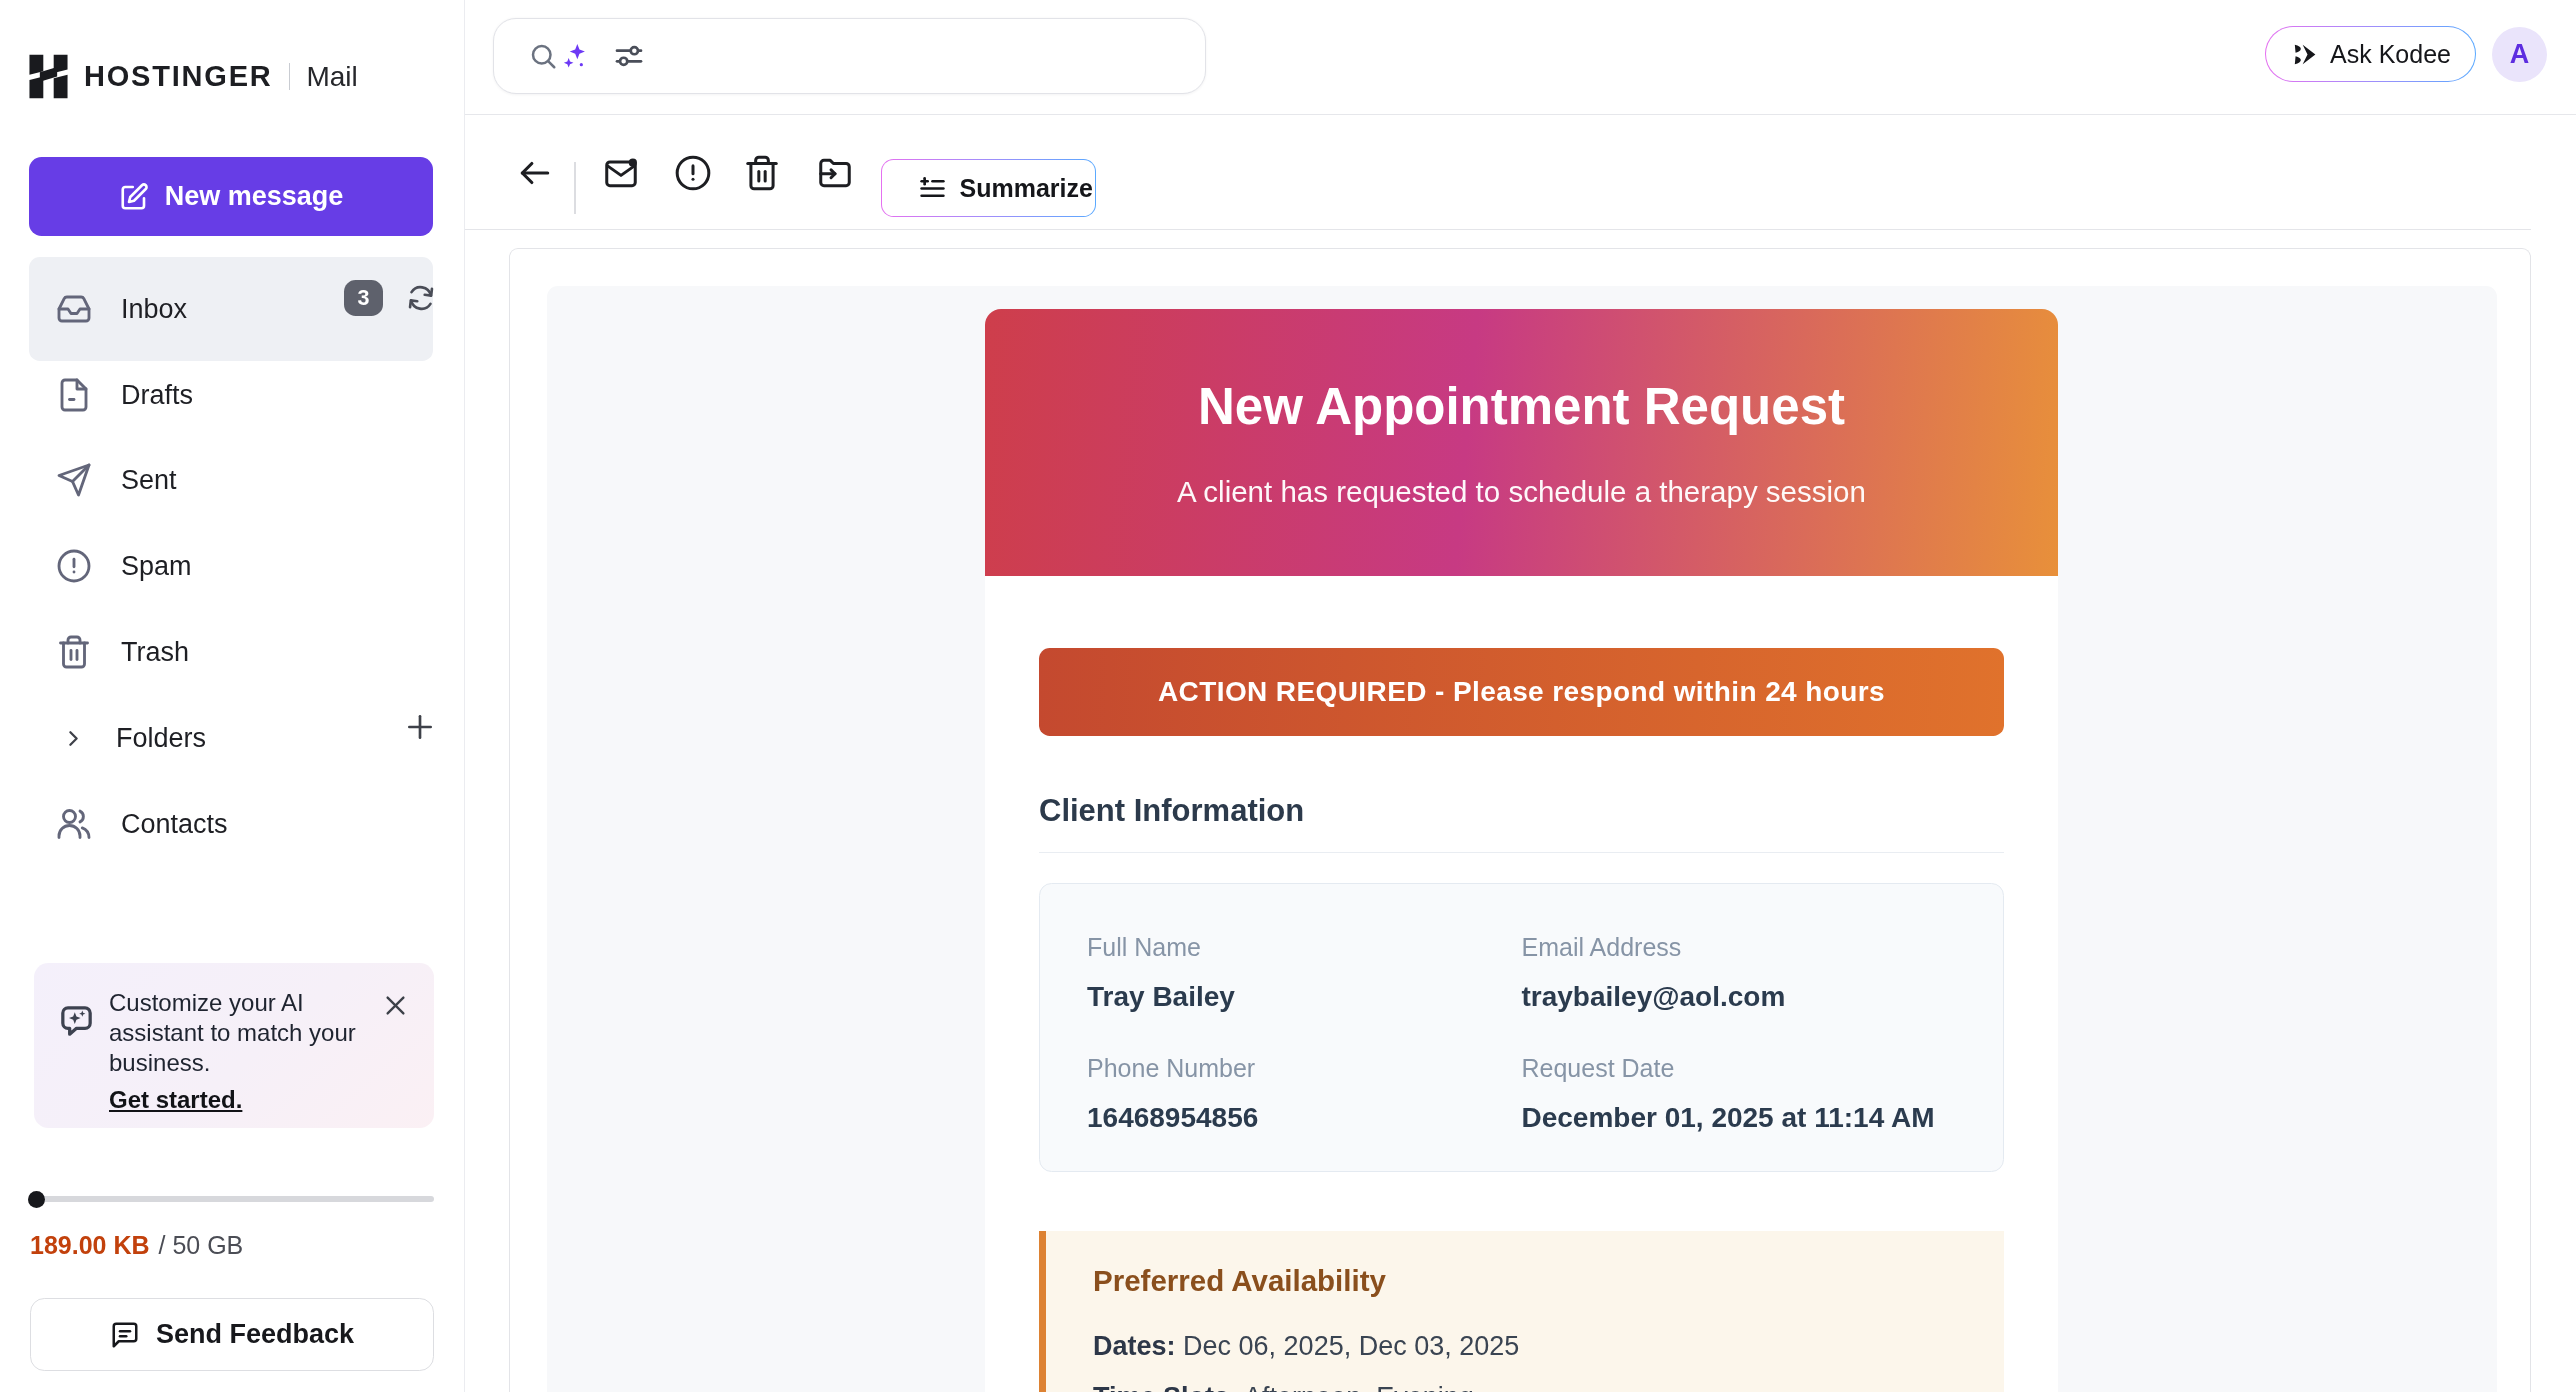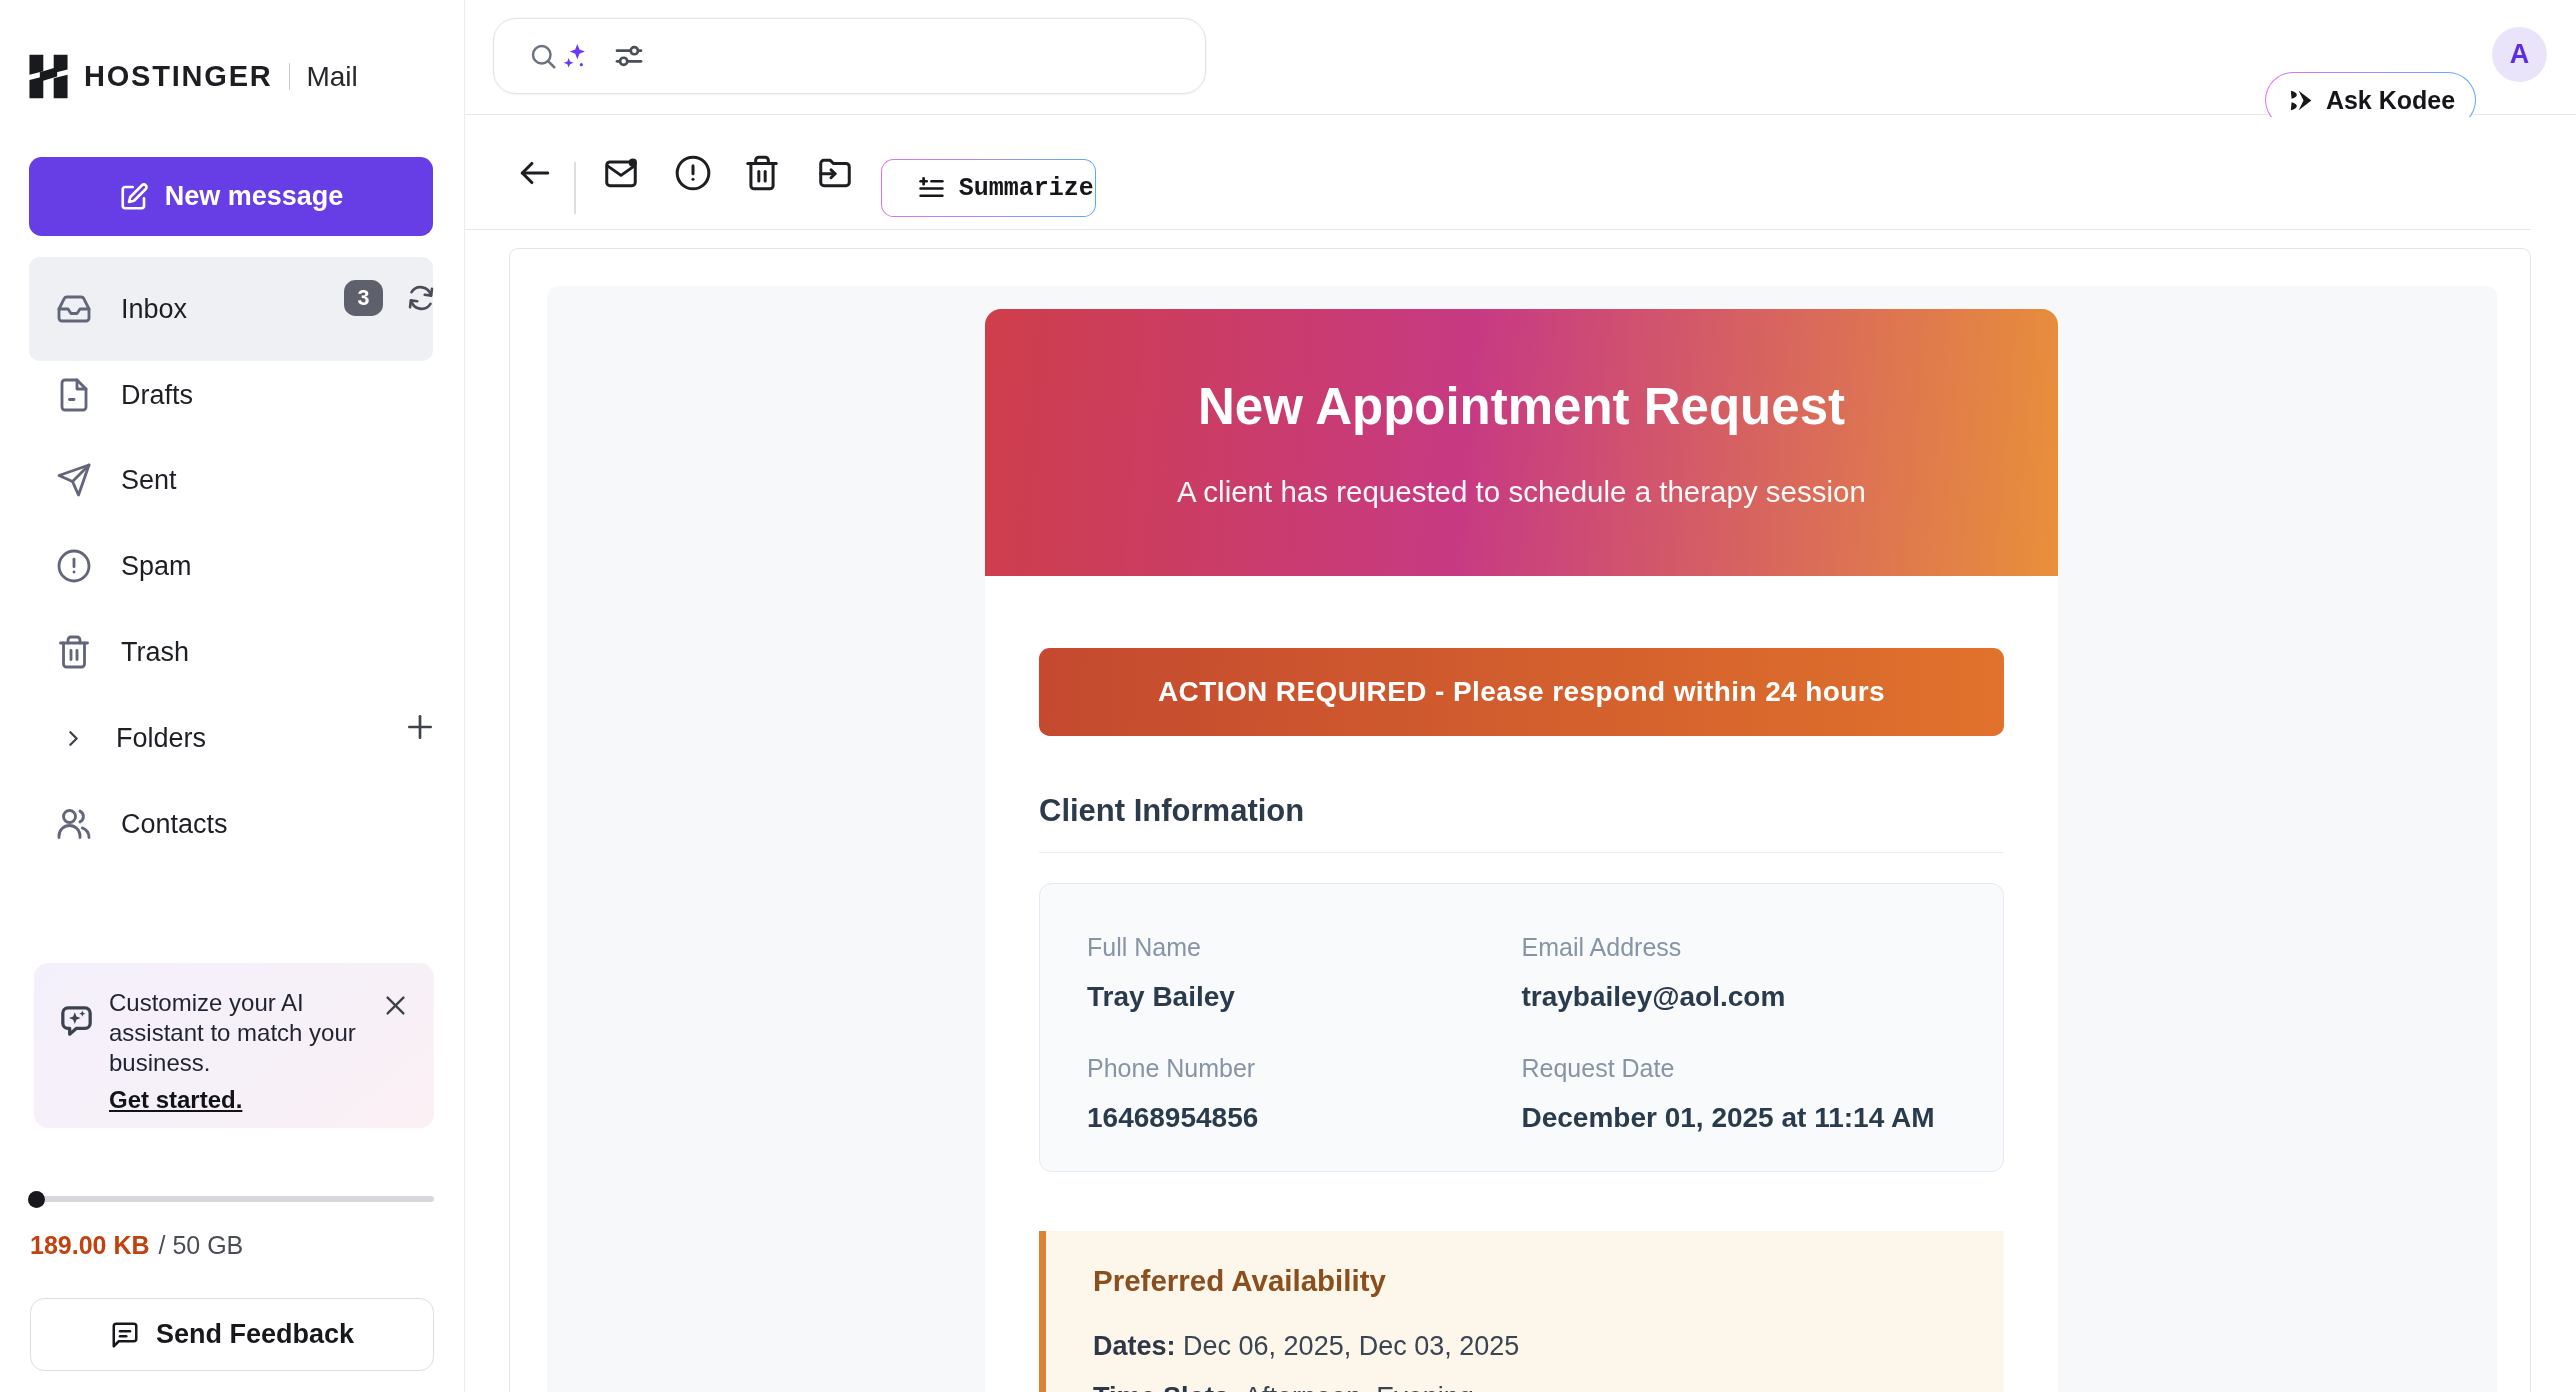--- a/index.html
+++ b/index.html
@@ -67,36 +67,36 @@
   .searchbox input::placeholder { color:#8a8e98; }
   .sb-ic { width:32px; height:32px; flex:0 0 auto; cursor:pointer; }
   .sb-ai { color:#6d39f5; margin-right:23px; }
   .sb-filter { color:#4a4e59; margin-right:32px; }
 
   .gborder { border:1.8px solid transparent;
     background:linear-gradient(#fff,#fff) padding-box,
       linear-gradient(90deg,#e570f0 0%,#a78bfa 45%,#5aa9ff 100%) border-box; }
   .ask-kodee { position:absolute; left:1800px; top:26px; width:211px; height:56px;
     border-radius:29px; cursor:pointer; display:flex; align-items:center; justify-content:center;
-    gap:11px; font-size:25px; font-weight:bold; color:#15161a; font-family:inherit;margin-top:46px; }
+    gap:11px; font-size:25px; font-weight:normal; color:#15161a; font-family:inherit; }
   .ask-kodee svg { width:29px; height:29px; }
   .avatar { position:absolute; left:2027px; top:27px; width:55px; height:55px; border-radius:50%;
     background:#eae4fb; color:#5d2de0; font-size:27px; font-weight:bold;
     display:flex; align-items:center; justify-content:center; cursor:pointer; }
 
   
   .toolbar { position:absolute; left:465px; top:117px; width:2066px; height:113px;
     border-bottom:1.8px solid #e4e5e9; background:#fff; }
   .tb-btn { position:absolute; top:36px; width:43px; height:43px; border:none; background:none;
     color:#1d1e22; cursor:pointer; padding:0; }
   .tb-btn svg { width:38px; height:38px; }
   .tb-sep { position:absolute; left:109px; top:45px; width:1.8px; height:52px; background:#dcdde1; }
   .summarize { position:absolute; left:416px; top:42px; width:215px; height:58px; border-radius:12.5px;
     cursor:pointer; display:flex; align-items:center; justify-content:center; gap:12.5px;
-    font-size:25px; font-weight:bold; color:#15161a; font-family:Liberation Mono, monospace;padding-left:34px; }
+    font-size:25px; font-weight:bold; color:#15161a; font-family:Liberation Sans, sans-serif;padding-left:34px; }
   .summarize svg { width:29px; height:29px; }
 
   
   .pane { position:absolute; left:509px; top:248px; width:2022px; height:1145px;
     background:#fff; border:0.9px solid #e3e4e8; border-bottom:none; border-radius:9px 9px 0 0; }
   .gray { position:absolute; left:37px; top:37px; width:1950px; bottom:0;
     background:#f7f8fa; border-radius:10.7px 10.7px 0 0; }
   .email-card { position:absolute; left:438px; top:23px; width:1073px; }
 
   .email-header { height:267px; border-radius:16px 16px 0 0; text-align:center;

